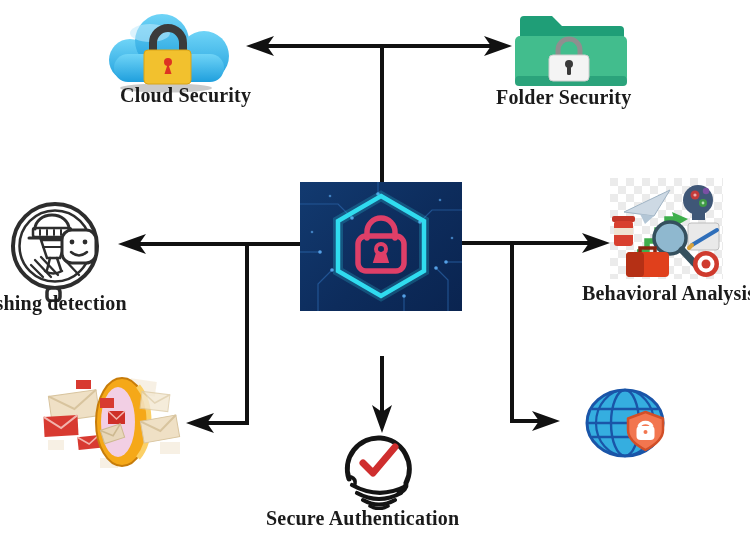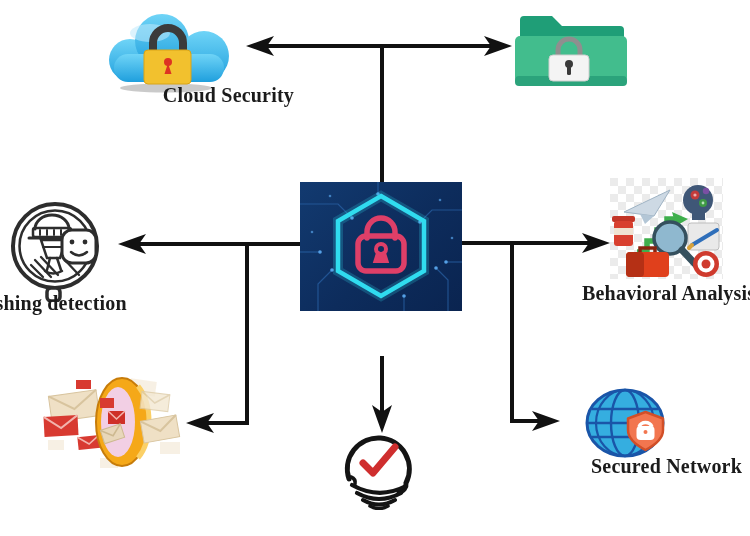--- a/index.html
+++ b/index.html
@@ -5,21 +5,21 @@
   html,body{margin:0;padding:0;background:#ffffff;}
   .canvas{
     position:relative;width:750px;height:536px;background:#ffffff;
     overflow:hidden;font-family:"Liberation Serif","DejaVu Serif",serif;
   }
   .abs{position:absolute;}
   .lbl{
     position:absolute;font-weight:700;font-size:20px;color:#1b1b1b;
     white-space:nowrap;letter-spacing:.2px;line-height:1.05;
   }
-  .lbl.center-text{text-align:right;}
+  .lbl.center-text{text-align:left;}
   .center-box{
     position:absolute;left:300px;top:182px;width:162px;height:129px;
     background:linear-gradient(135deg,#123a70 0%,#0d2c5c 55%,#0a2450 100%);
   }
   svg{display:block;}
 </style>
 </head>
 <body>
 
 <div class="canvas">
@@ -133,20 +133,21 @@
     <path d="M10,12 q0,-4 4,-4 h28 l10,10 h58 q4,0 4,4 v14 H10 z" fill="#1f9e77"></path>
     <rect x="5" y="28" width="112" height="46" rx="5" fill="#42bd8d"></rect>
     <rect x="5" y="68" width="112" height="10" rx="4" fill="#2ba37b"></rect>
     <g>
       <path d="M48,49 v-7 a11,11 0 0 1 22,0 v7" fill="none" stroke="#8f8f8f" stroke-width="5"></path>
       <rect x="39" y="47" width="40" height="26" rx="4" fill="#f4f4f4" stroke="#cfcfcf"></rect>
       <circle cx="59" cy="56" r="4" fill="#3a3a3a"></circle>
       <rect x="57" y="58" width="4" height="9" rx="1.5" fill="#3a3a3a"></rect>
     </g>
   </svg>
+  <div class="lbl center-text" style="left:496px;top:87px;width:168px">Folder Security</div>
 
   <svg class="abs" style="left:5px;top:200px" width="104" height="102" viewBox="0 0 104 102">
     <g stroke="#2d2d2d" fill="none" stroke-linecap="round">
       <circle cx="50" cy="46" r="42" stroke-width="4"></circle>
       <circle cx="50" cy="46" r="35.5" stroke-width="2.5"></circle>
       <rect x="42" y="88" width="13" height="13" rx="4" stroke-width="3.5" fill="#fff"></rect>
 
       <path d="M30,29 a17,14 0 0 1 34,0" stroke-width="3"></path>
       <rect x="28" y="28" width="38" height="9" rx="2" stroke-width="2.5"></rect>
       <path d="M35,30 v5 M42,30 v5 M49,30 v5 M56,30 v5" stroke-width="2"></path>
@@ -287,30 +288,30 @@
       <path d="M12,49 A31,31 0 1 1 69,53 a8,8 0 0 1 -7,9" stroke-width="5"></path>
       <path d="M20,45 a23,23 0 0 1 40,-12" stroke-width="0"></path>
       <path d="M15,55 q27,15 54,1" stroke-width="4.2"></path>
       <path d="M20,63 q22,12 44,0" stroke-width="4.2"></path>
       <path d="M26,70 q16,9 32,0" stroke-width="4"></path>
       <path d="M33,76 q9,5 18,0" stroke-width="3.6"></path>
       <path d="M14,47 q5,2 4,7" stroke-width="3.6"></path>
     </g>
     <path d="M26,33 L36,43 L58,17" fill="none" stroke="#cf2e2e" stroke-width="7" stroke-linecap="round" stroke-linejoin="round"></path>
   </svg>
+  <div class="lbl center-text" style="left:266px;top:508px;width:232px">Secure Authentication</div>
 
   <svg class="abs" style="left:585px;top:388px" width="86" height="72" viewBox="0 0 86 72">
     <g>
       <ellipse cx="40" cy="35" rx="38" ry="33" fill="#35aee0" stroke="#1a55a8" stroke-width="3"></ellipse>
       <ellipse cx="40" cy="35" rx="14" ry="33" fill="none" stroke="#1a55a8" stroke-width="2.4"></ellipse>
       <ellipse cx="40" cy="35" rx="29" ry="33" fill="none" stroke="#1a55a8" stroke-width="2.2"></ellipse>
       <path d="M7,21 h66 M2,35 h76 M7,49 h66" stroke="#1a55a8" stroke-width="2.4"></path>
     </g>
     <g>
       <path d="M60.5,24 L78,30.5 V42 Q78,53 60.5,62 Q43,53 43,42 V30.5 Z" fill="#f2764f" stroke="#d14f28" stroke-width="2.5" stroke-linejoin="round"></path>
       <path d="M54,39 a7,7 0 0 1 13,0" fill="none" stroke="#ffffff" stroke-width="3.5"></path>
       <rect x="51.5" y="38" width="18" height="14" rx="4" fill="#ffffff"></rect>
       <circle cx="60.5" cy="44" r="2" fill="#f2764f"></circle>
     </g>
   </svg>
-  <div class="lbl center-text" style="left:558px;top:456px;width:184px">Secured Network</div>
 
 </div>
 
 </body></html>

